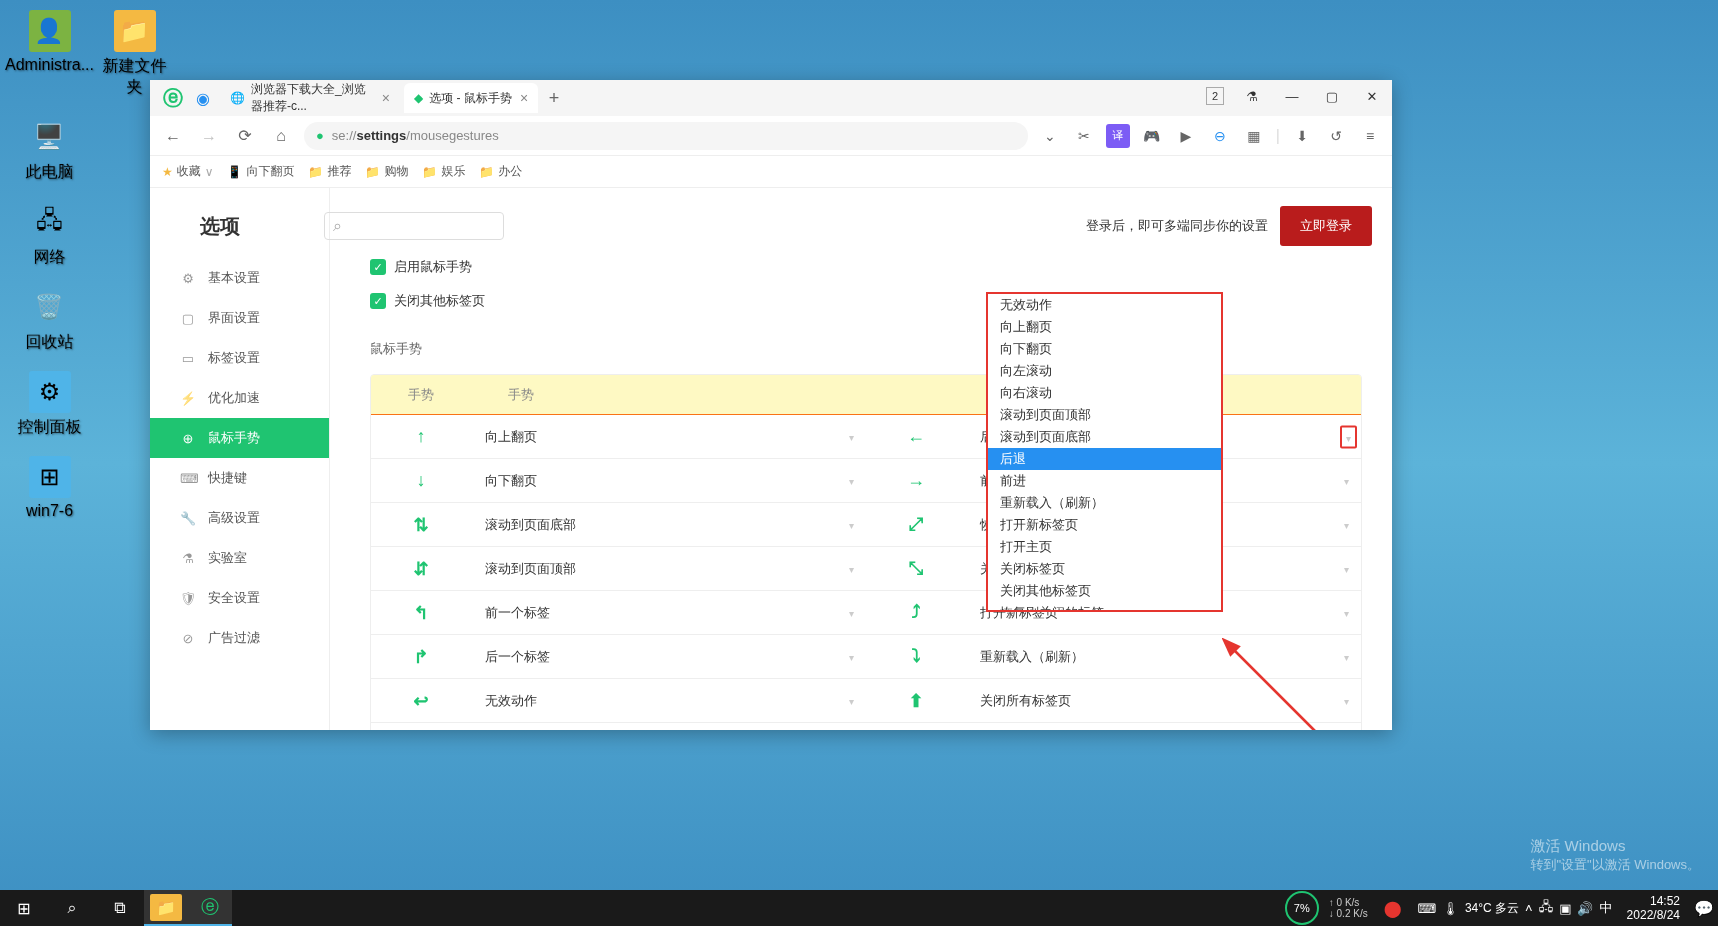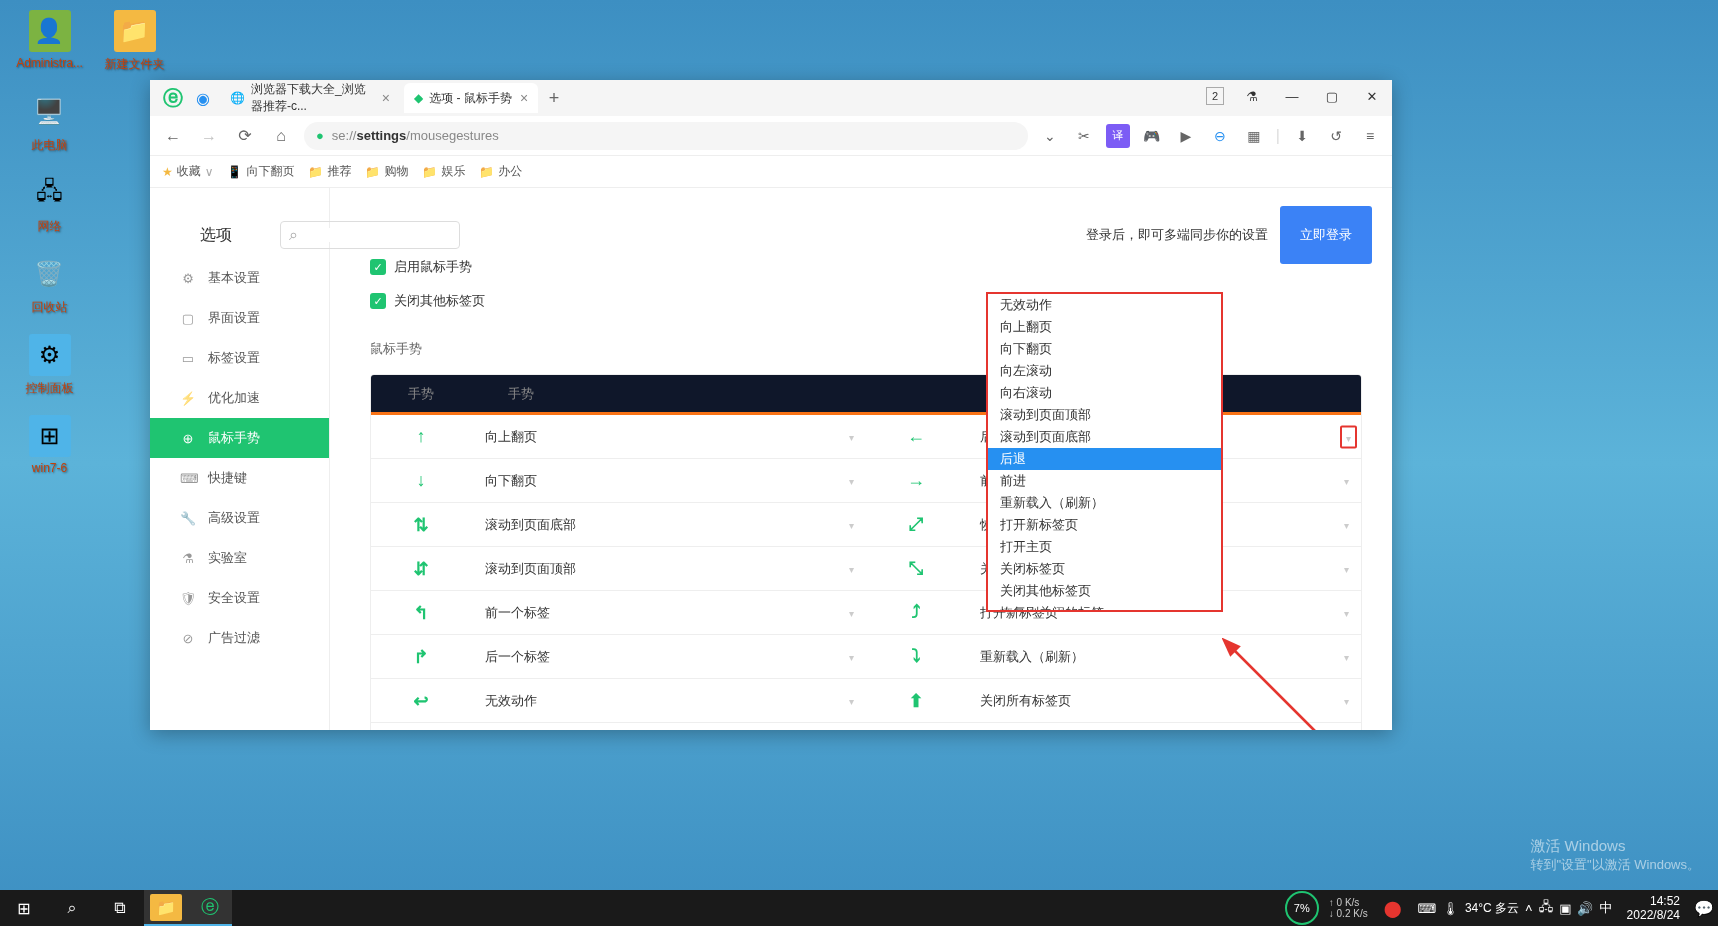--- a/index.html
+++ b/index.html
@@ -2,21 +2,21 @@
 <html><head>
 <meta charset="utf-8">
 <style>
 * { margin: 0; padding: 0; box-sizing: border-box; font-family: "Microsoft YaHei", sans-serif; }
 body { background: linear-gradient(180deg, #3d8fc2 0%, #5cb3d9 50%, #3d8fc2 100%); width: 1718px; height: 926px; overflow: hidden; position: relative; }
 
 
 .desktop-icons { position: absolute; left: 12px; top: 10px; }
 .desktop-icon { width: 75px; display: flex; flex-direction: column; align-items: center; margin-bottom: 18px; cursor: pointer; }
 .desktop-icon-img { width: 42px; height: 42px; background: #fff; border-radius: 3px; display: flex; align-items: center; justify-content: center; font-size: 24px; }
-.desktop-icon-label { color: #c2410c; font-size: 12px; margin-top: 4px; text-align: center; text-shadow: 1px 1px 2px rgba(0,0,0,0.5); }
+.desktop-icon-label { color: #000000; font-size: 16px; margin-top: 4px; text-align: center; text-shadow: 1px 1px 2px rgba(0,0,0,0.5); }
 
 
 .browser { position: absolute; left: 150px; top: 80px; width: 1242px; height: 650px; background: #fff; border-radius: 4px 4px 0 0; box-shadow: 0 4px 20px rgba(0,0,0,0.3); display: flex; flex-direction: column; }
 .title-bar { height: 36px; background: #f5f5f5; display: flex; align-items: center; position: relative; }
 .tabs { display: flex; align-items: center; height: 100%; margin-left: 8px; }
 .tab-icon-btn { width: 30px; height: 30px; display: flex; align-items: center; justify-content: center; }
 .tab { height: 30px; background: #fff; border-radius: 6px 6px 0 0; display: flex; align-items: center; padding: 0 10px; margin: 0 2px; font-size: 12px; color: #333; position: relative; max-width: 180px; }
 .tab.inactive { background: transparent; }
 .tab-close { margin-left: 8px; color: #888; font-size: 14px; cursor: pointer; }
 .tab-new { width: 28px; text-align: center; font-size: 18px; color: #666; cursor: pointer; }
@@ -32,39 +32,39 @@
 .toolbar-right { display: flex; gap: 10px; align-items: center; }
 .tool-icon { width: 24px; height: 24px; display: flex; align-items: center; justify-content: center; color: #666; font-size: 14px; cursor: pointer; }
 
 .bookmarks-bar { height: 32px; display: flex; align-items: center; padding: 0 12px; gap: 14px; font-size: 12px; color: #555; border-bottom: 1px solid #eee; }
 .bookmark-item { display: flex; align-items: center; gap: 4px; cursor: pointer; }
 .bookmark-folder { color: #f4b942; }
 .bookmark-star { color: #f4b942; }
 
 .content { flex: 1; display: flex; overflow: hidden; position: relative; background: #fff; }
 .page-header-row { position: absolute; top: 18px; left: 50px; right: 20px; display: flex; align-items: center; z-index: 1; }
-.page-title { font-size: 16px; color: #333; font-weight: normal; margin-right: 48px; }
+.page-title { font-size: 20px; color: #333; font-weight: bold; margin-right: 84px; }
 .search-box { width: 180px; height: 28px; border: 1px solid #ddd; border-radius: 4px; display: flex; align-items: center; padding: 0 8px; }
 .search-box input { border: none; outline: none; flex: 1; font-size: 12px; }
 .sync-text { margin-left: auto; font-size: 13px; color: #333; margin-right: 12px; }
-.login-btn { background: #3b82f6; color: #fff; border: none; padding: 20px 20px; border-radius: 3px; font-size: 13px; cursor: pointer; }
+.login-btn { background: #b91c1c; color: #fff; border: none; padding: 11px 20px; border-radius: 3px; font-size: 13px; cursor: pointer; }
 
 .sidebar { width: 180px; border-right: 1px solid #eee; padding-top: 70px; }
 .sidebar-item { height: 40px; display: flex; align-items: center; padding-left: 30px; font-size: 13px; color: #555; cursor: pointer; gap: 12px; }
 .sidebar-item.active { background: #1fc471; color: #fff; }
 .sidebar-item .sb-icon { width: 16px; text-align: center; opacity: 0.6; }
 .sidebar-item.active .sb-icon { opacity: 1; }
 
 .main { flex: 1; padding: 70px 30px 0 40px; overflow-y: auto; }
 .checkbox-row { display: flex; align-items: center; gap: 8px; margin-bottom: 16px; font-size: 13px; color: #333; }
 .chk { width: 16px; height: 16px; background: #1fc471; border-radius: 3px; display: inline-flex; align-items: center; justify-content: center; color: #fff; font-size: 11px; }
 
 .section-title { font-size: 13px; color: #666; margin: 30px 0 16px 0; }
 .gesture-table { border: 1px solid #eee; border-radius: 4px; overflow: hidden; }
-.gesture-header { display: flex; background: #0f172a; height: 40px; align-items: center; font-size: 13px; color: #888; border-bottom: 3px solid #f97316; }
+.gesture-header { display: flex; background: #fef9c3; height: 40px; align-items: center; font-size: 13px; color: #888; border-bottom: 1px solid #f97316; }
 .col-gesture { width: 100px; text-align: center; }
 .col-action { flex: 1; padding-left: 14px; position: relative; }
 .gesture-row { display: flex; height: 44px; align-items: center; border-bottom: 1px solid #eee; font-size: 13px; color: #333; }
 .gesture-row:last-child { border-bottom: none; }
 .arrow-icon { color: #1fc471; font-size: 18px; font-weight: bold; }
 .dd-caret { position: absolute; right: 12px; top: 50%; transform: translateY(-50%); color: #ccc; font-size: 10px; }
 .highlight-box { border: 2px solid #e5352f; border-radius: 2px; padding: 2px 4px; position: absolute; right: 4px; top: 50%; transform: translateY(-50%); }
 
 
 .dropdown { position: absolute; left: 836px; top: 104px; width: 237px; background: #fff; border: 2px solid #e5352f; z-index: 100; max-height: 320px; overflow-y: auto; }

